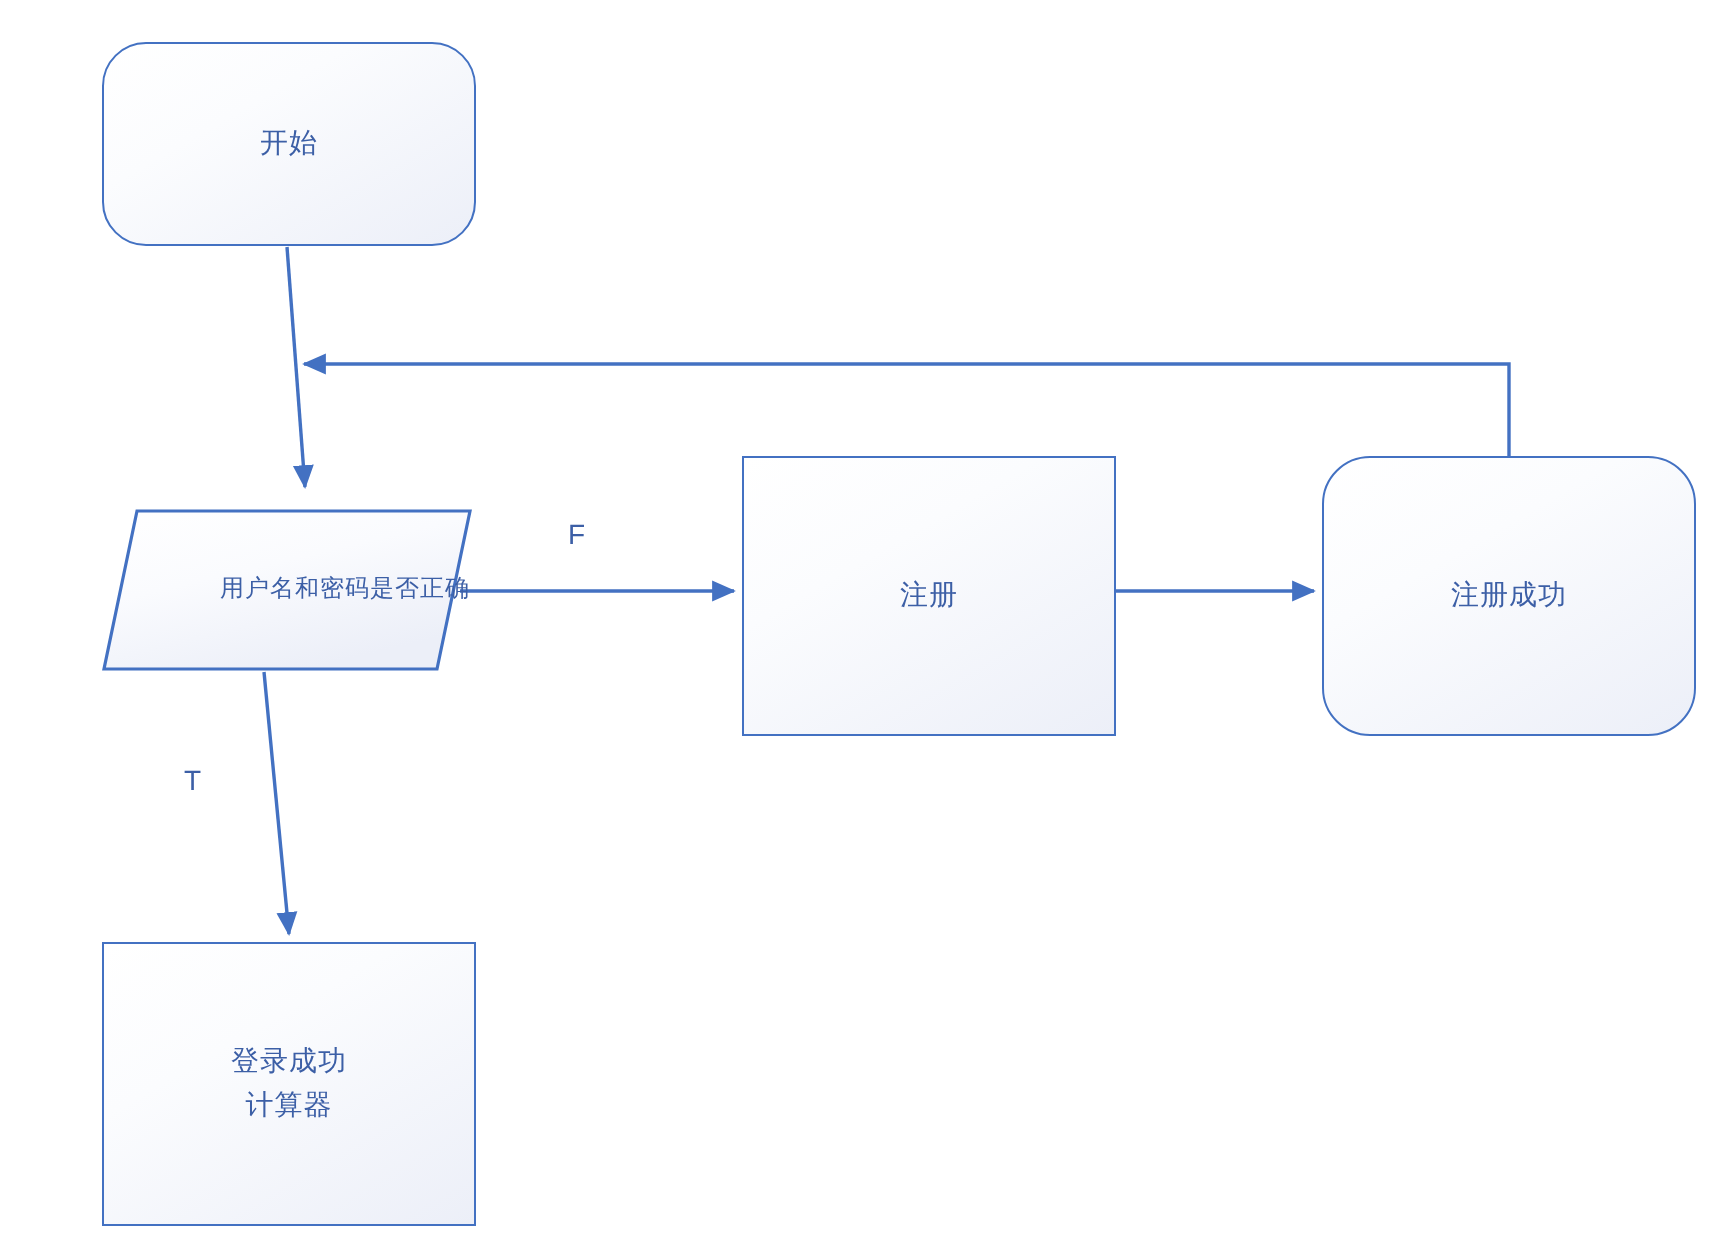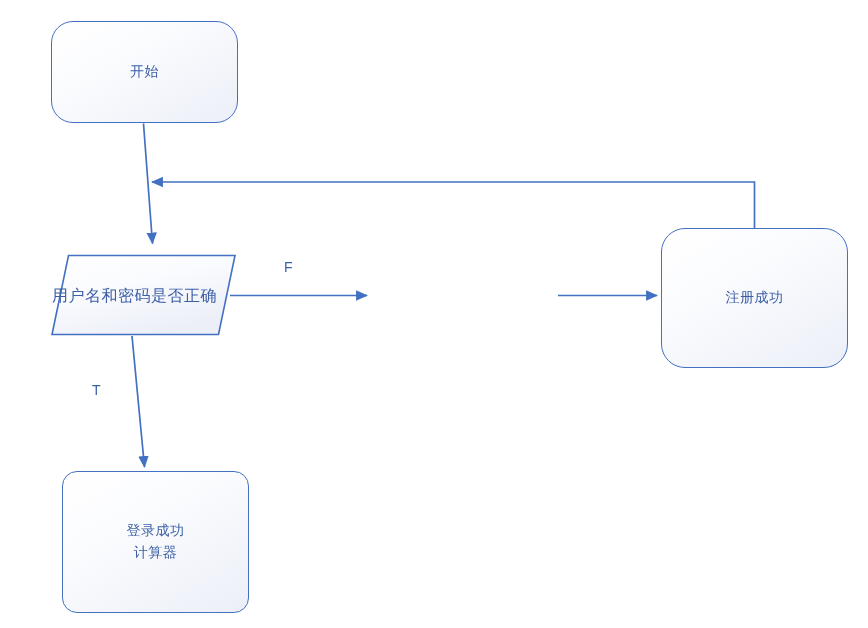--- a/index.html
+++ b/index.html
@@ -44,24 +44,24 @@
   .node-process {
     border-radius: 0;
   }
   .node-label {
     white-space: pre-line;
     pointer-events: none;
   }
   .para-label {
     position: absolute;
     color: #3c5fa6;
-    font-size: 16px;
+    font-size: 12px;
     letter-spacing: 0.5px;
     white-space: nowrap;
-    text-align: left;
+    text-align: right;
   }
   .edge-label {
     position: absolute;
     color: #3c5fa6;
     font-size: 14px;
     letter-spacing: 0.5px;
     white-space: nowrap;
   }
 </style>
 </head>
@@ -105,26 +105,29 @@
       <path d="M 68.5 255.5 L 235 255.5 L 218.5 334.5 L 52 334.5 Z" fill="url(#nodeFill)" stroke="#4371c2" stroke-width="1.6"></path>
     </g>
   </svg>
 
   <div class="para-label" style="left:52px; top:286px; width:183px;">用户名和密码是否正确</div>
 
   <div class="node node-start" style="left:51px; top:21px; width:187px; height:102px;">
     <span class="node-label">开始</span>
   </div>
 
+  <div class="node node-process" style="left:371px; top:228px; width:187px; height:140px;">
+    <span class="node-label">注册</span>
+  </div>
 
   <div class="node node-process" style="left:661px; top:228px; width:187px; height:140px;border-radius:24px;">
     <span class="node-label">注册成功</span>
   </div>
 
-  <div class="node node-process" style="left:62px; top:471px; width:187px; height:142px;border-radius:15px;">
+  <div class="node node-process" style="left:51px; top:471px; width:187px; height:142px;">
     <span class="node-label">登录成功
 计算器</span>
   </div>
 
   <div class="edge-label" style="left:284px; top:259px;">F</div>
 
   <div class="edge-label" style="left:92px; top:382px;">T</div>
 
 </div>
 

